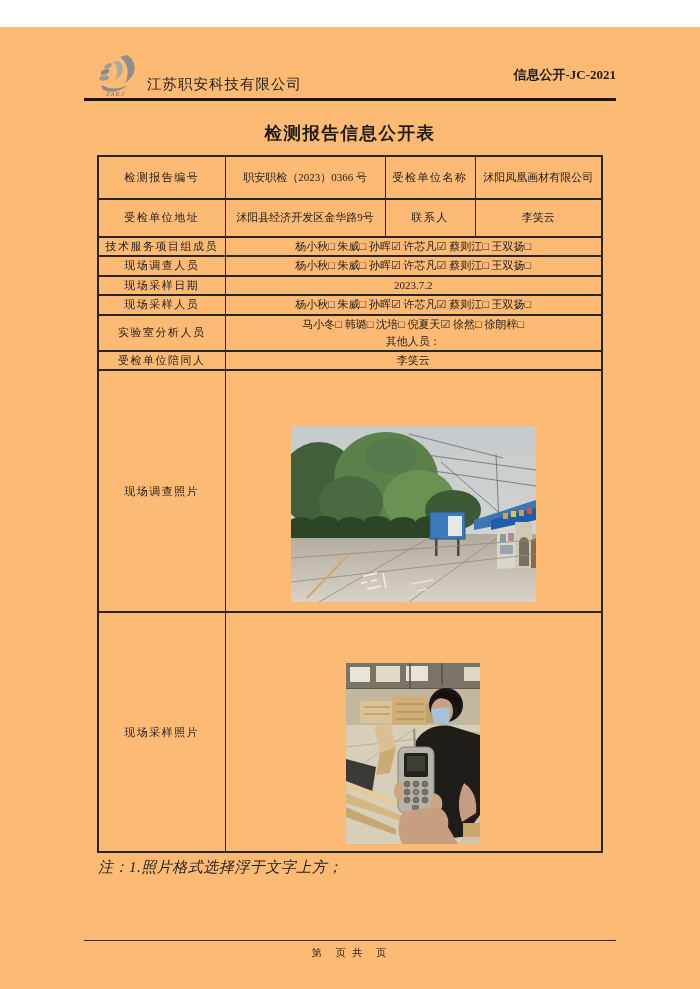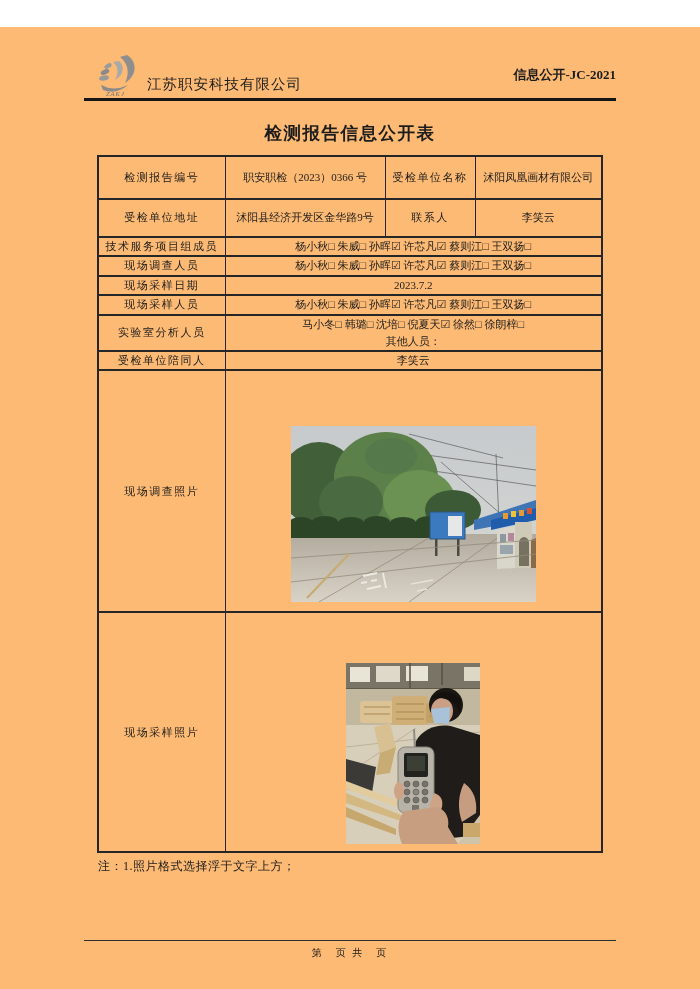--- a/index.html
+++ b/index.html
@@ -34,21 +34,21 @@
   tr.r3, tr.r4, tr.r5, tr.r6, tr.r9 { height:19px; }
   tr.r7 { height:20px; } tr.r8 { height:34px; }
   tr.r10 { height:242px; } tr.r11 { height:240px; }
   td.photocell { vertical-align:top; padding:0; }
   .photowrap { display:flex; justify-content:center; }
   .pw1 { padding-top:45px; } .pw2 { padding-top:42px; }
   .photo1 { width:245px; height:176px; display:block; }
   .photo2 { width:134px; height:181px; display:block; }
   .other-line { margin-top:1px; }
   
-  .note { margin:5px 0 0 14px; font-size:12px; letter-spacing:0.5px; }
+  .note { margin:5px 0 0 14px; font-size:15px; letter-spacing:0.5px;font-style:italic; }
   
   .ftr { position:absolute; left:84px; right:84px; top:913px; }
   .ftr-rule { border-top:1.5px solid #2e2e2e; }
   .ftr-text { text-align:center; font-size:10px; letter-spacing:2px; margin-top:5px; }
 </style>
 </head>
 <body>
 
 <div class="page">
 

